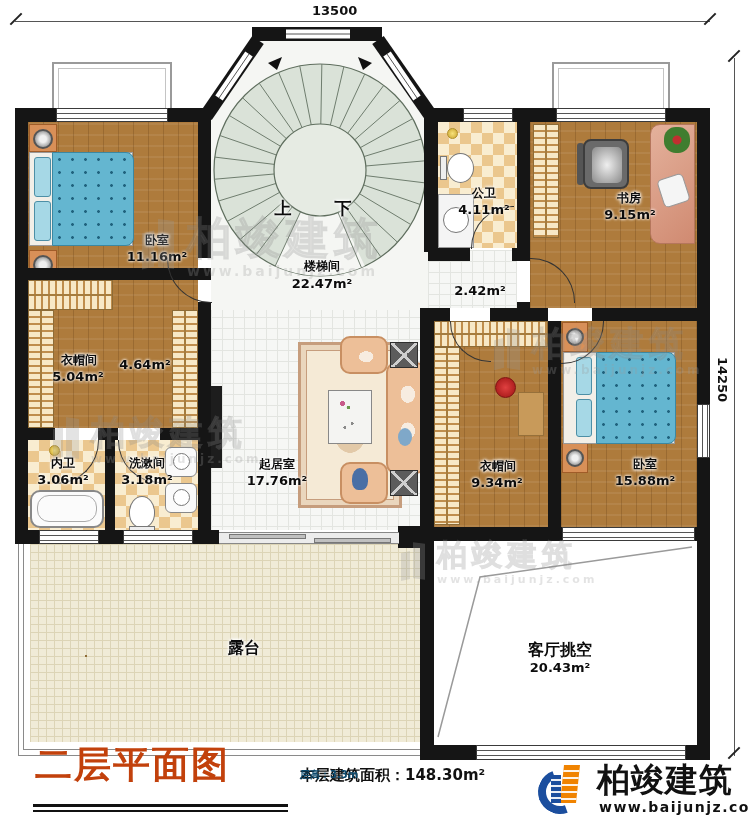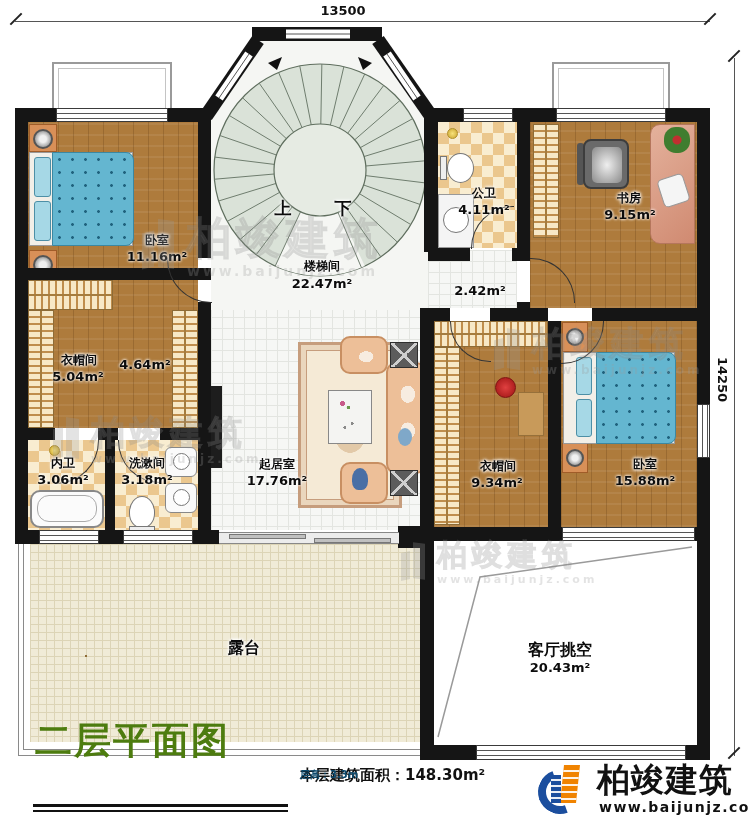--- a/index.html
+++ b/index.html
@@ -52,21 +52,21 @@
   .tbl{position:absolute;z-index:70;}
 </style>
 </head>
 <body>
 
 <div id="plan">
 
   <div class="dimline" style="left:15px;top:21px;width:695px;height:1px"></div>
   <div class="tick" style="left:8px;top:18px;transform:rotate(-45deg)"></div>
   <div class="tick" style="left:702px;top:18px;transform:rotate(-45deg)"></div>
-  <div class="dimtxt" style="left:312px;top:3px;width:62px;text-align:center">13500</div>
+  <div class="dimtxt" style="left:312px;top:3px;width:62px;text-align:left">13500</div>
   <div class="dimline" style="left:734px;top:58px;width:1px;height:698px"></div>
   <div class="tick" style="left:726px;top:55px;transform:rotate(-45deg)"></div>
   <div class="tick" style="left:726px;top:752px;transform:rotate(-45deg)"></div>
   <div class="dimtxt" style="left:692px;top:372px;width:60px;text-align:center;transform:rotate(90deg)">14250</div>
 
   <div class="abs wood" style="left:28px;top:122px;width:170px;height:146px;z-index:3"></div>
   <div class="abs wood" style="left:28px;top:280px;width:170px;height:148px;z-index:3"></div>
   <div class="abs checker" style="left:28px;top:440px;width:77px;height:90px;z-index:3"></div>
   <div class="abs checker" style="left:115px;top:440px;width:83px;height:90px;z-index:3"></div>
   <div class="abs tile" style="left:211px;top:108px;width:217px;height:422px;z-index:2"></div>
@@ -322,21 +322,21 @@
     <div class="wmg" style="width:30px;height:46px">
       <i style="left:1px;top:13px;width:10px;height:30px;transform:skewY(-14deg)"></i>
       <i style="left:14px;top:3px;width:13px;height:40px;transform:skewY(8deg)"></i>
     </div>
     <div>
       <div class="t1" style="font-size:34px">柏竣建筑</div>
       <div class="t2" style="font-size:12px">www.baijunjz.com</div>
     </div>
   </div>
 
-  <div class="tbl" style="left:35px;top:716px;font-size:37px;font-weight:900;color:#4d7c0f;letter-spacing:2px">二层平面图</div>
+  <div class="tbl" style="left:35px;top:740px;font-size:37px;font-weight:900;color:#c2410c;letter-spacing:2px">二层平面图</div>
   <div class="tbl" style="left:33px;top:804px;width:255px;height:3px;background:#111"></div>
   <div class="tbl" style="left:33px;top:810px;width:255px;height:2px;background:#111"></div>
   <div class="tbl" style="left:300px;top:766px;font-size:15px;font-weight:bold;color:#111">
     <span>本层建筑面积：</span><span>148.30m²</span>
   </div>
   <div class="tbl" style="left:300px;top:768px;font-size:10px;font-weight:bold;color:#0c4a6e">
     <span>层高：</span><span>3.3m</span>
   </div>
   <div class="tbl" style="left:538px;top:762px;width:52px;height:56px">
     <div class="abs" style="left:0;top:8px;width:44px;height:44px;border:8px solid transparent;border-left-color:#1b4e9e;border-bottom-color:#1b4e9e;border-radius:50%;transform:rotate(25deg)"></div>

